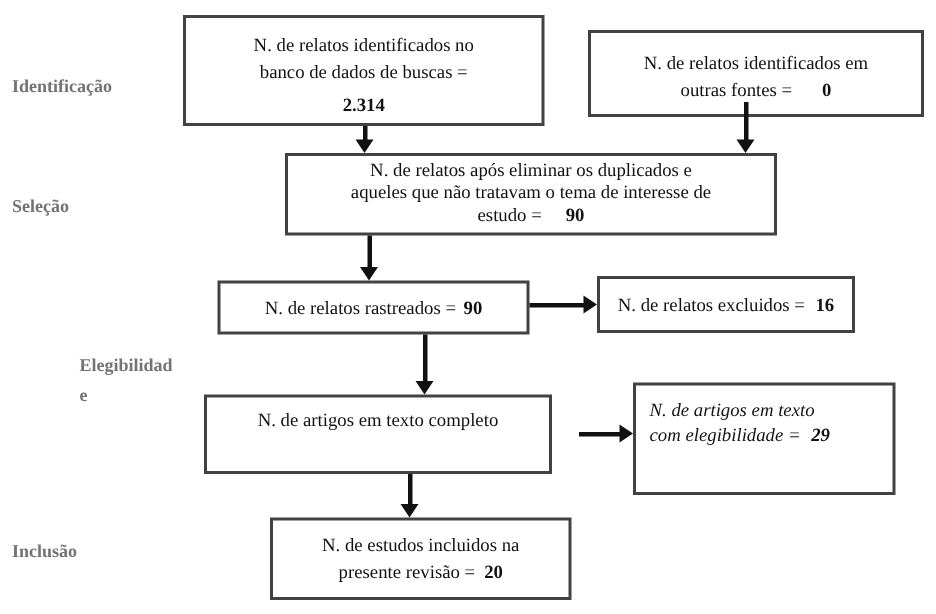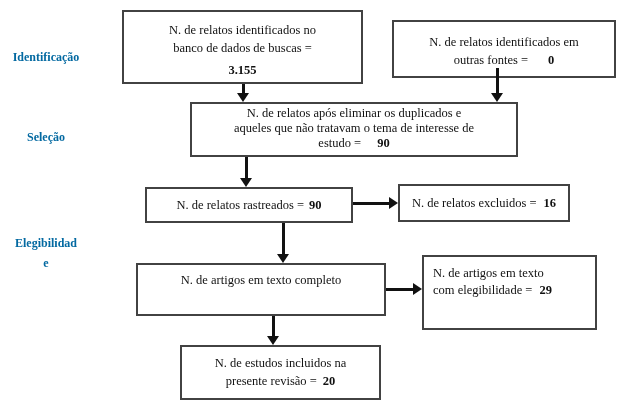--- a/index.html
+++ b/index.html
@@ -9,26 +9,26 @@
     height: 409px;
     background: #ffffff;
     font-family: "Liberation Serif", "DejaVu Serif", serif;
     color: #111111;
     overflow: hidden;
   }
   .stage {
     position: absolute;
     left: 8px;
     width: 76px;
-    text-align: center;
+    text-align: left;
     font-weight: bold;
     font-size: 12px;
     line-height: 20px;
     white-space: pre-line;
-    color: #0369a1;
+    color: #737373;
   }
   .box {
     position: absolute;
     box-sizing: border-box;
     background: #ffffff;
     border: 2px solid #424242;
     font-size: 12.5px;
     line-height: 18px;
     text-align: center;
     color: #111111;
@@ -64,27 +64,28 @@
     border-left: 9px solid #111111;
   }
 </style>
 </head>
 <body>
 
 <div class="canvas">
 
   <div class="stage" style="top:47px;">Identificação</div>
   <div class="stage" style="top:127px;">Seleção</div>
-  <div class="stage" style="top:233px;">Elegibilidad
+  <div class="stage" style="top:233px;margin-left:45px;">Elegibilidad
 e</div>
+  <div class="stage" style="top:357px;">Inclusão</div>
 
   <div class="box" style="left:122px;top:10px;width:241px;height:74px;padding-top:9px;">
     <span class="ln">N. de relatos identificados no</span>
     <span class="ln">banco de dados de buscas =</span>
-    <span class="ln num" style="margin-top:4px;">3.155</span>
+    <span class="ln num" style="margin-top:4px;">2.314</span>
   </div>
 
   <div class="box" style="left:392px;top:20px;width:224px;height:58px;padding-top:11px;">
     <span class="ln">N. de relatos identificados em</span>
     <span class="ln"><span>outras fontes =</span><span class="num" style="margin-left:20px;">0</span></span>
   </div>
 
   <div class="box" style="left:190px;top:102px;width:328px;height:55px;padding-top:2px;line-height:15px;">
     <span class="ln">N. de relatos após eliminar os duplicados e</span>
     <span class="ln">aqueles que não tratavam o tema de interesse de</span>
@@ -92,25 +93,25 @@
   </div>
 
   <div class="box flex-center" style="left:145px;top:187px;width:208px;height:36px;">
     <span class="ln"><span>N. de relatos rastreados =</span><span class="num" style="margin-left:5px;">90</span></span>
   </div>
 
   <div class="box flex-center" style="left:398px;top:184px;width:172px;height:38px;">
     <span class="ln"><span>N. de relatos excluidos =</span><span class="num" style="margin-left:7px;">16</span></span>
   </div>
 
-  <div class="box" style="left:136px;top:263px;width:250px;height:53px;padding-top:6px;">
+  <div class="box" style="left:136px;top:263px;width:232px;height:53px;padding-top:6px;">
     <span class="ln">N. de artigos em texto completo</span>
   </div>
 
-  <div class="box" style="left:422px;top:255px;width:175px;height:75px;padding:8px 16px 0 9px;line-height:17px;text-align:left;">
+  <div class="box" style="left:422px;top:255px;width:175px;height:75px;padding:8px 16px 0 9px;line-height:17px;text-align:left;font-style:italic;">
     <span class="ln">N. de artigos em texto</span>
     <span class="ln"><span>com elegibilidade =</span><span class="num" style="margin-left:7px;">29</span></span>
   </div>
 
   <div class="box" style="left:145px;top:345px;width:201px;height:55px;padding-top:7px;margin-left:35px;">
     <span class="ln">N. de estudos incluidos na</span>
     <span class="ln"><span>presente revisão =</span><span class="num" style="margin-left:6px;">20</span></span>
   </div>
 
   <div class="arrow-down" style="left:243px;top:84px;height:18px;">

